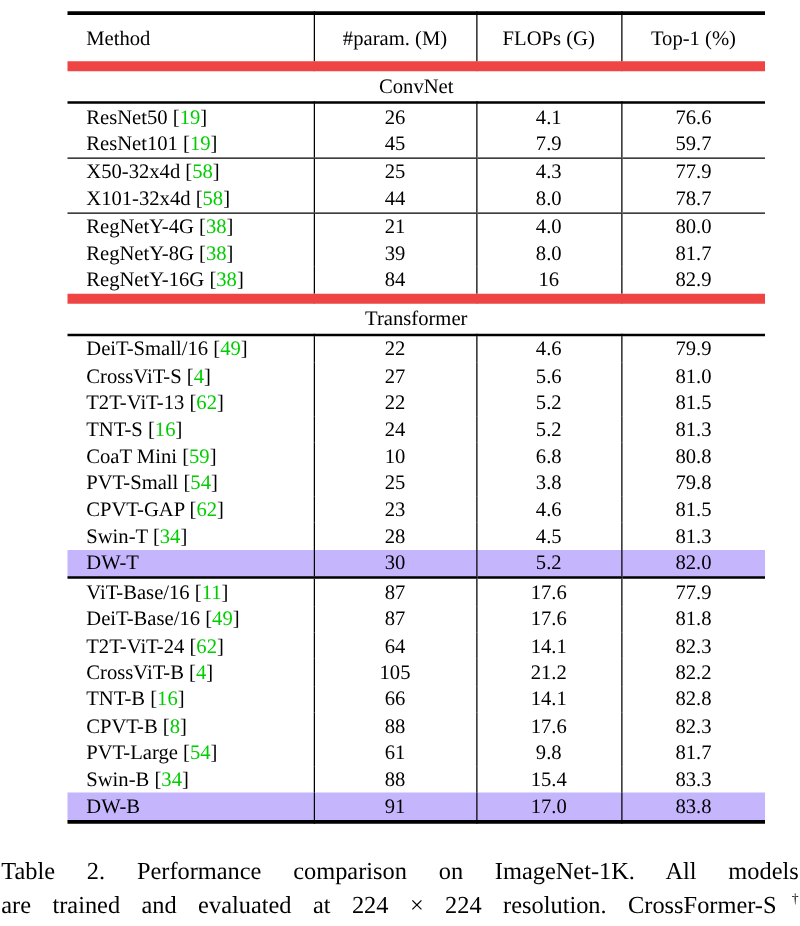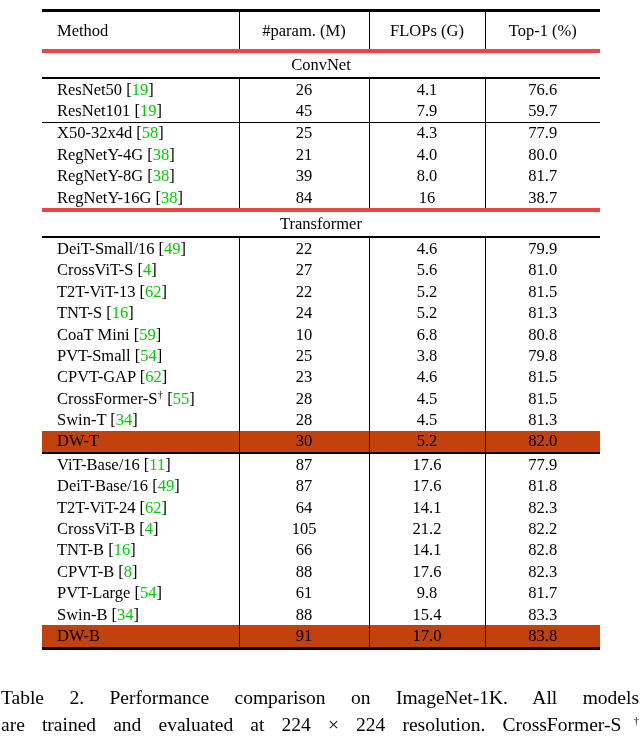--- a/index.html
+++ b/index.html
@@ -7,21 +7,21 @@
     position: relative;
     width: 640px;
     height: 741px;
     background: #ffffff;
     overflow: hidden;
     font-family: "Liberation Serif", "DejaVu Serif", serif;
     color: #000000;
   }
   table.results {
     position: absolute;
-    left: 42px;
+    left: 54px;
     top: 9px;
     width: 558px;
     border-collapse: collapse;
     table-layout: fixed;
     border-top: 3px solid #000;
     border-bottom: 3px solid #000;
     font-size: 16.5px;
   }
   col.c-method { width: 197px; }
   col.c-param  { width: 130px; }
@@ -33,28 +33,28 @@
     text-align: center;
     border-bottom: 2px solid #000;
     padding: 0;
   }
   thead th.h-method { text-align: left; padding-left: 15px; }
   thead th + th { border-left: 1.5px solid #000; margin-top: 28px; }
   td { height: 21.4px; text-align: center; padding: 0; line-height: 1.1; }
   td.method { text-align: left; padding-left: 15px; white-space: nowrap; }
   td.vr { border-left: 1.5px solid #000; }
   tr.section td {
-    border-top: 4px solid #ef4444;
+    border-top: 8px solid #ef4444;
     border-bottom: 2px solid #000;
     height: 24px;
     text-align: center;
   }
   tr.rule-thin  td { border-bottom: 1px solid #000; }
   tr.rule-thick td { border-bottom: 2px solid #000; }
-  tr.hl td { background: #c2410c; }
+  tr.hl td { background: #c4b5fd; }
   .cite { color: #00CD00; margin-top: 36px; }
   .b { font-weight: normal; }
   sup.dg { font-size: 11px; line-height: 0; }
   .caption {
     position: absolute;
     left: 1px;
     top: 684px;
     width: 638px;
     font-size: 19.5px;
     line-height: 27px;
@@ -96,37 +96,43 @@
           <td class="vr">45</td>
           <td class="vr">7.9</td>
           <td class="vr">59.7</td>
         </tr>
         <tr>
           <td class="method"><span>X50-32x4d</span><span> [</span><span class="cite">58</span><span>]</span></td>
           <td class="vr">25</td>
           <td class="vr">4.3</td>
           <td class="vr">77.9</td>
         </tr>
+        <tr class="rule-thin">
+          <td class="method"><span>X101-32x4d</span><span> [</span><span class="cite">58</span><span>]</span></td>
+          <td class="vr">44</td>
+          <td class="vr">8.0</td>
+          <td class="vr">78.7</td>
+        </tr>
         <tr>
           <td class="method"><span>RegNetY-4G</span><span> [</span><span class="cite">38</span><span>]</span></td>
           <td class="vr">21</td>
           <td class="vr">4.0</td>
           <td class="vr">80.0</td>
         </tr>
         <tr>
           <td class="method"><span>RegNetY-8G</span><span> [</span><span class="cite">38</span><span>]</span></td>
           <td class="vr">39</td>
           <td class="vr">8.0</td>
           <td class="vr">81.7</td>
         </tr>
         <tr>
           <td class="method"><span>RegNetY-16G</span><span> [</span><span class="cite">38</span><span>]</span></td>
           <td class="vr">84</td>
           <td class="vr">16</td>
-          <td class="vr">38.7</td>
+          <td class="vr">82.9</td>
         </tr>
         <tr class="section">
           <td colspan="4">Transformer</td>
         </tr>
         <tr>
           <td class="method"><span>DeiT-Small/16</span><span> [</span><span class="cite">49</span><span>]</span></td>
           <td class="vr">22</td>
           <td class="vr">4.6</td>
           <td class="vr">79.9</td>
         </tr>
@@ -157,26 +163,20 @@
         <tr>
           <td class="method"><span>PVT-Small</span><span> [</span><span class="cite">54</span><span>]</span></td>
           <td class="vr">25</td>
           <td class="vr">3.8</td>
           <td class="vr">79.8</td>
         </tr>
         <tr>
           <td class="method"><span>CPVT-GAP</span><span> [</span><span class="cite">62</span><span>]</span></td>
           <td class="vr">23</td>
           <td class="vr">4.6</td>
-          <td class="vr">81.5</td>
-        </tr>
-        <tr>
-          <td class="method"><span>CrossFormer-S</span><sup class="dg">†</sup><span> [</span><span class="cite">55</span><span>]</span></td>
-          <td class="vr">28</td>
-          <td class="vr">4.5</td>
           <td class="vr">81.5</td>
         </tr>
         <tr>
           <td class="method"><span>Swin-T</span><span> [</span><span class="cite">34</span><span>]</span></td>
           <td class="vr">28</td>
           <td class="vr">4.5</td>
           <td class="vr">81.3</td>
         </tr>
         <tr class="hl rule-thick">
           <td class="method"><span>DW-T</span></td>

